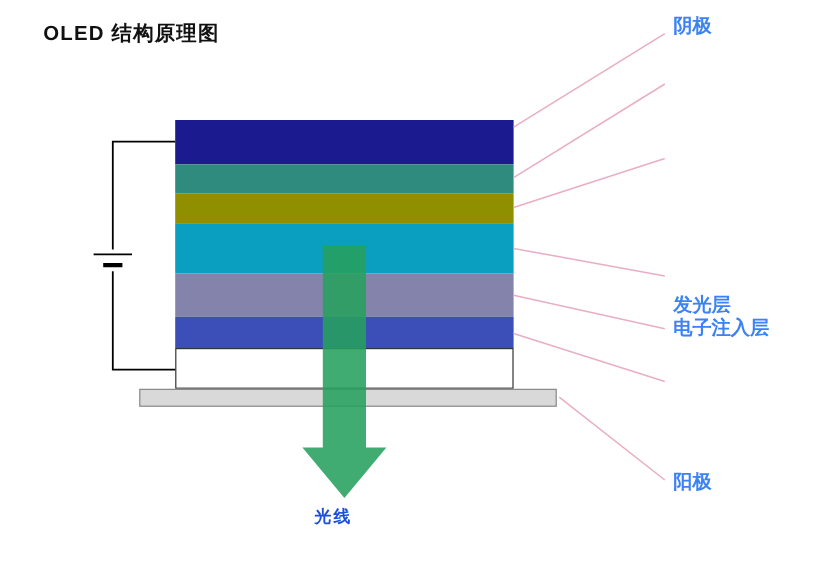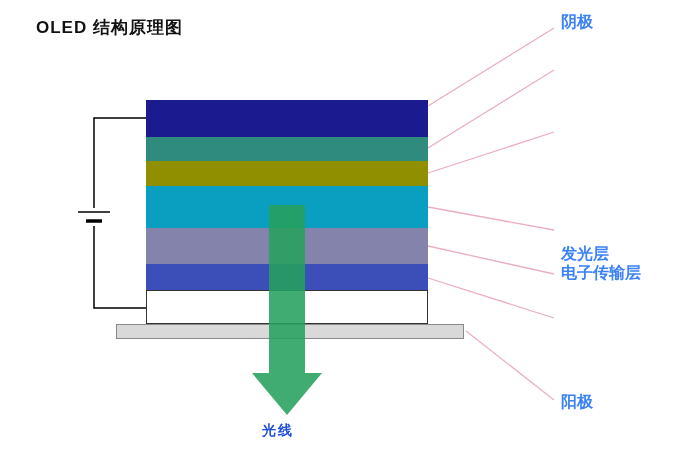--- a/index.html
+++ b/index.html
@@ -72,18 +72,18 @@
       <line x1="538" y1="132" x2="412" y2="173" stroke="#e9aec6"></line>
       <line x1="538" y1="230" x2="412" y2="207" stroke="#e9aec6"></line>
       <line x1="538" y1="274" x2="412" y2="246" stroke="#e9aec6"></line>
       <line x1="538" y1="318" x2="412" y2="278" stroke="#e9aec6"></line>
       <line x1="538" y1="400" x2="450" y2="331" stroke="#e9aec6"></line>
     </g>
   </svg>
 
   <div class="label" style="top:12px;">阴极</div>
   <div class="label" style="top:220px;margin-top:24px;">发光层</div>
-  <div class="label" style="top:263px;">电子传输层</div>
+  <div class="label" style="top:263px;">电子注入层</div>
   <div class="label" style="top:392px;">阳极</div>
 
   <div class="light-label">光线</div>
 
 </div>
 
 </body></html>

